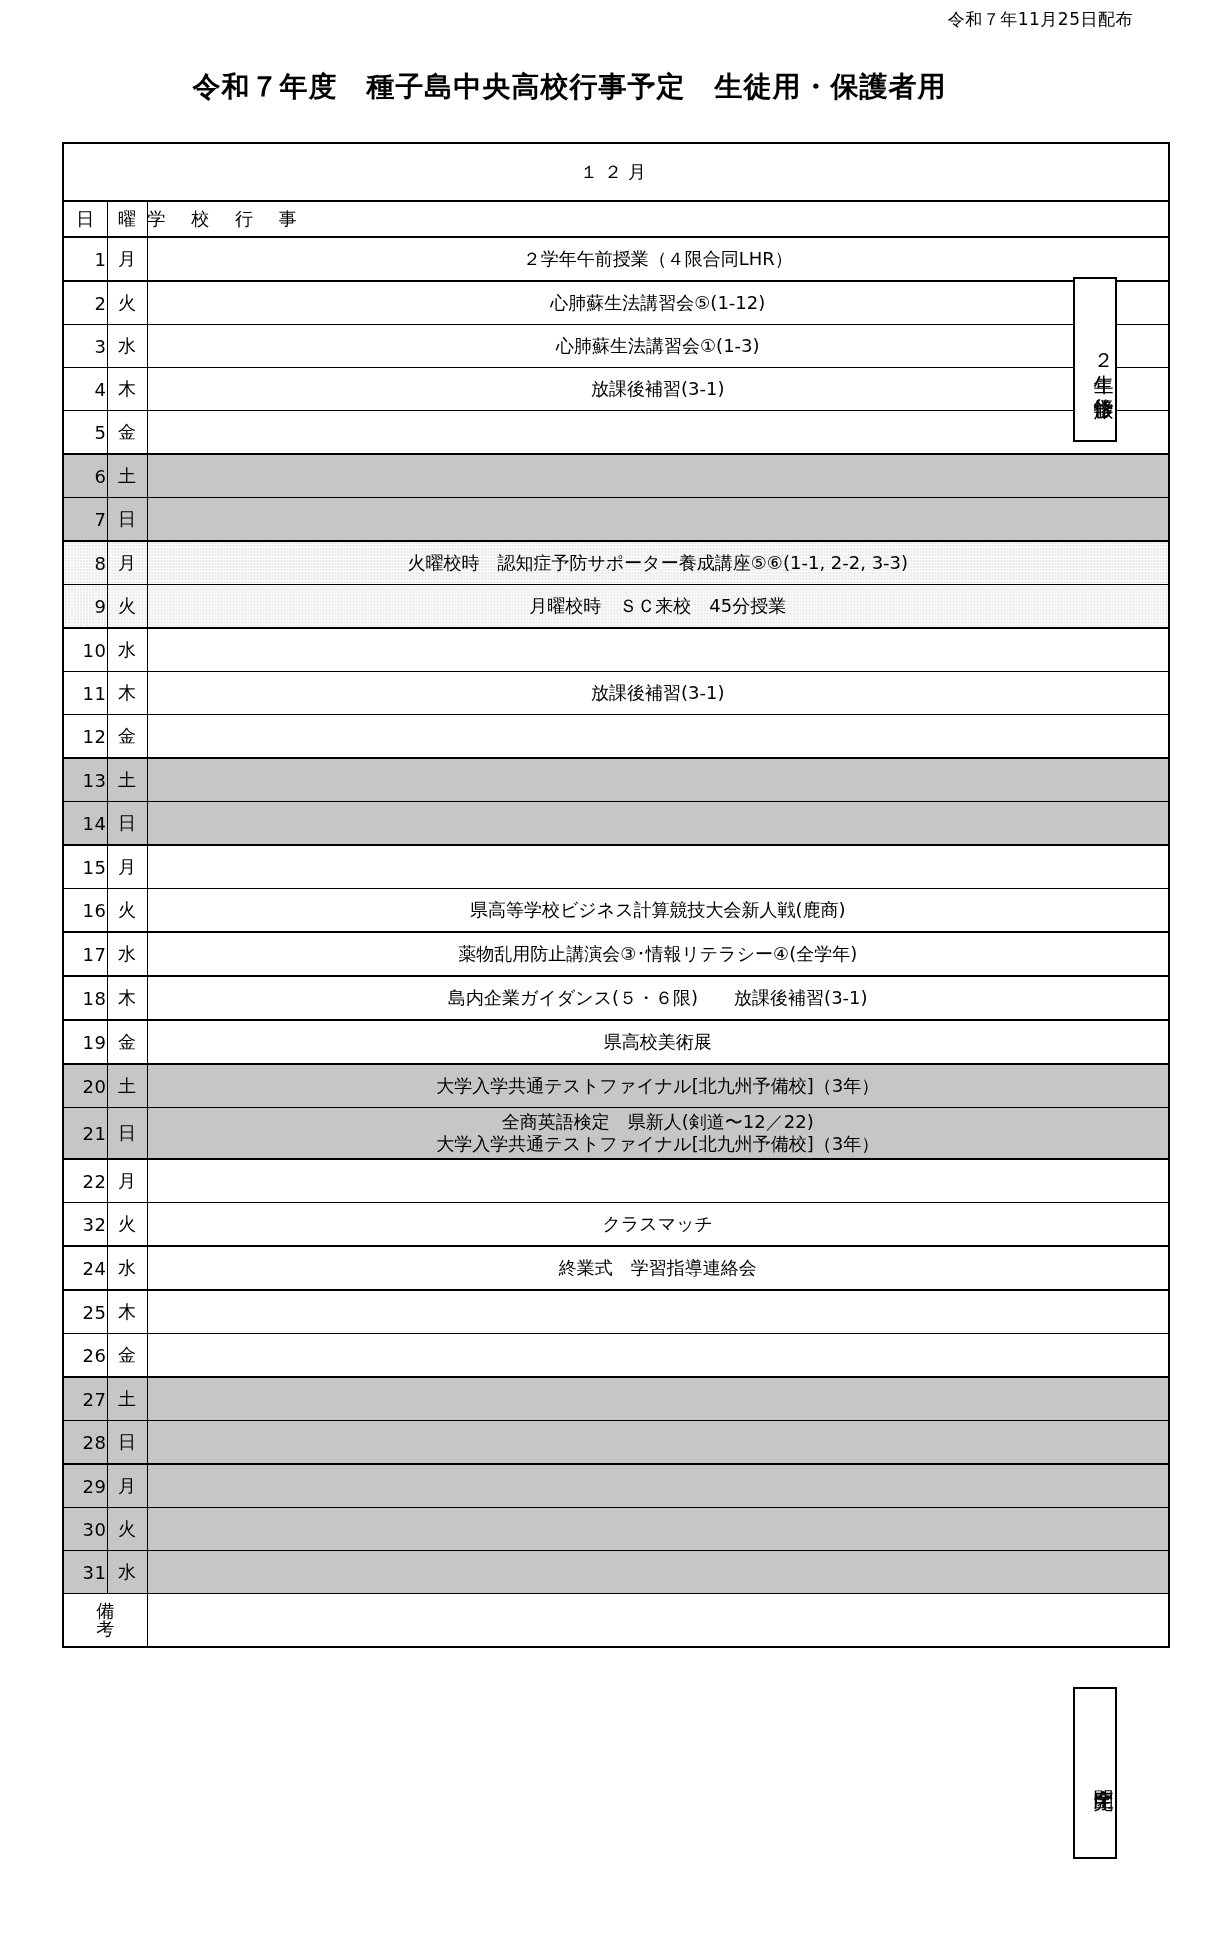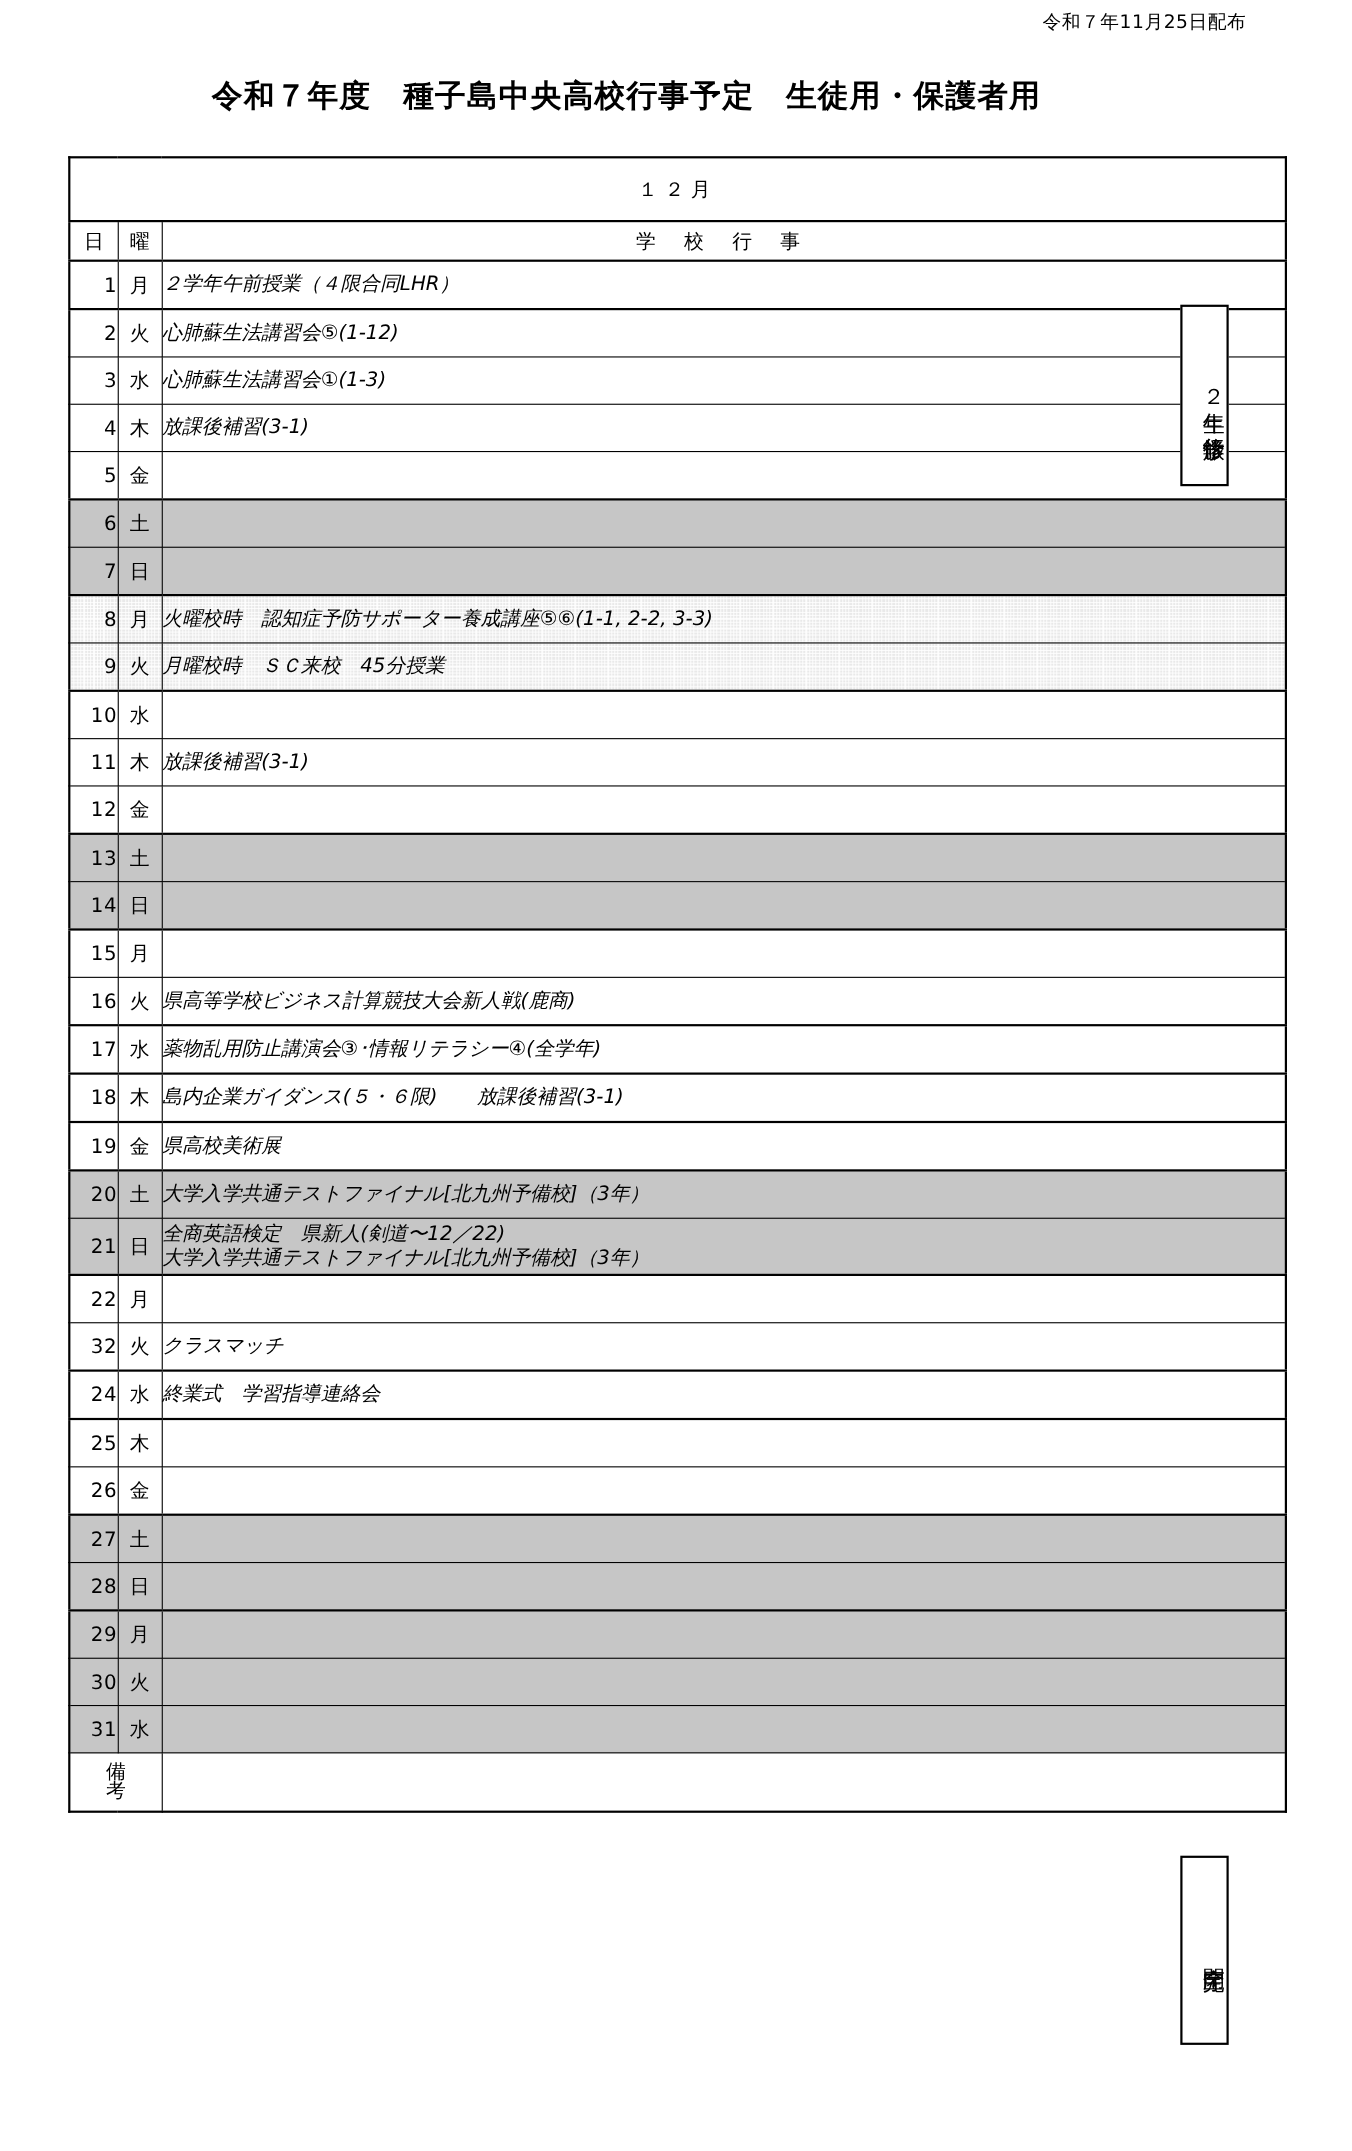--- a/index.html
+++ b/index.html
@@ -83,21 +83,20 @@
     border-bottom: 2px solid #000 !important;
   }
 
   .hdr-day, .hdr-dow {
     height: 34px;
     text-align: center;
     font-size: 17px;
   }
   .hdr-event {
     height: 34px;
-    text-align: center;
     font-size: 19px;
     letter-spacing: 10px;
     border-bottom: 2px solid #000 !important;
     border-radius: 17px;
   }
   .hdr-day, .hdr-dow {
     border-bottom: 2px solid #000 !important;
   }
 
   col.c-day   { width: 44px; }
@@ -108,26 +107,25 @@
     text-align: right;
     padding-right: 5px;
     font-size: 19px;
     letter-spacing: 0.5px;
   }
   td.dow {
     text-align: center;
     font-size: 18px;
   }
   td.event {
-    text-align: left;
+    text-align: center;
     padding-left: 7px;
     font-size: 19px;
     line-height: 1.22;
     white-space: nowrap;
-    font-style: italic;
   }
   td.event .l2 { display: block; }
 
   tr.drow td { height: 42px; }
   tr.drow.tall td { height: 50px; }
 
   
   tr.shade td { background: #c6c6c6; }
   
   tr.dots td {

